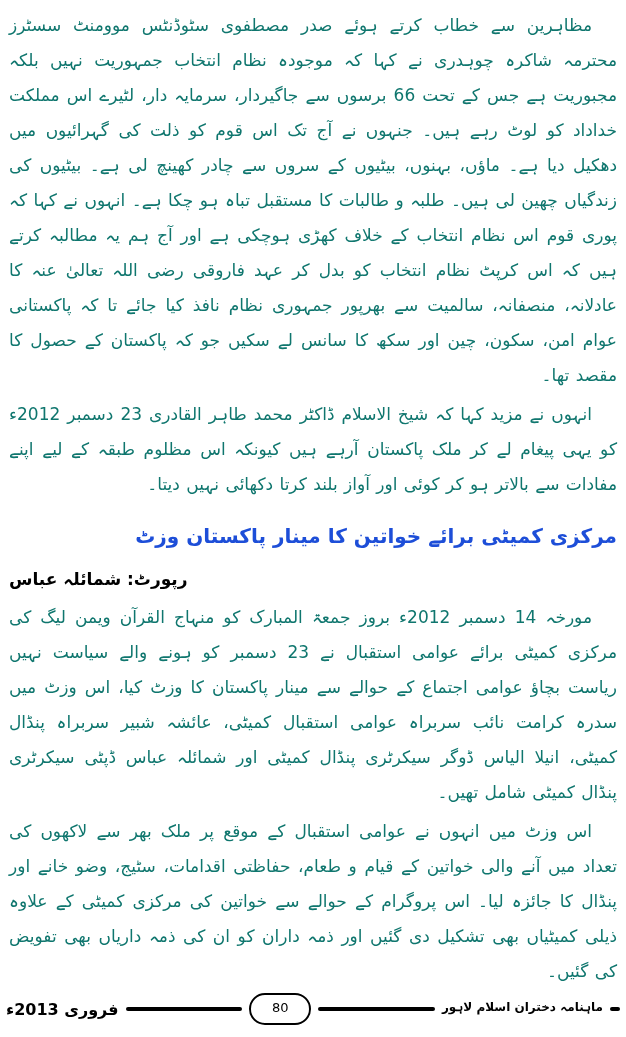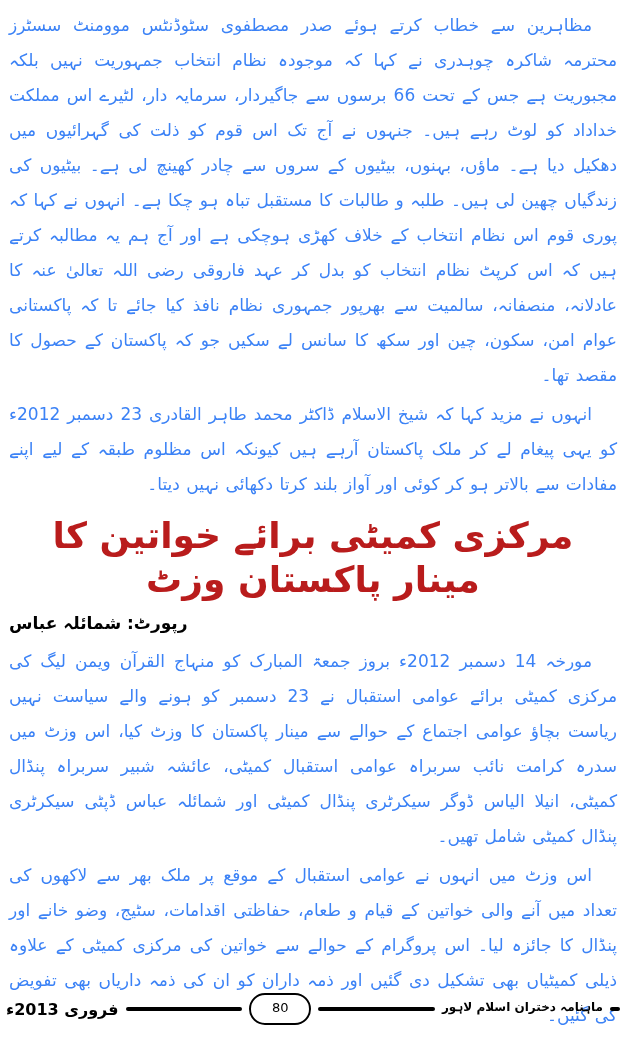--- a/index.html
+++ b/index.html
@@ -19,29 +19,28 @@
     overflow: hidden;
     font-family: "DejaVu Sans", sans-serif;
   }
   .para {
     margin: 0 0 4px 0;
     font-size: 17px;
     line-height: 35px;
     text-align: justify;
     text-indent: 25px;
     word-spacing: 1px;
-    color: #3b82f6;
+    color: #0f766e;
   }
   .heading {
     margin: 12px 0 6px 0;
-    font-size: 36px;
+    font-size: 20px;
     line-height: 44px;
     font-weight: bold;
-    text-align: center;
-    color: #b91c1c;
+    color: #1d4ed8;
   }
   .byline {
     margin: 0 0 6px 0;
     font-size: 17px;
     line-height: 30px;
     font-weight: bold;
     text-align: left;      
     color: #000000;
   }
   .footer {

